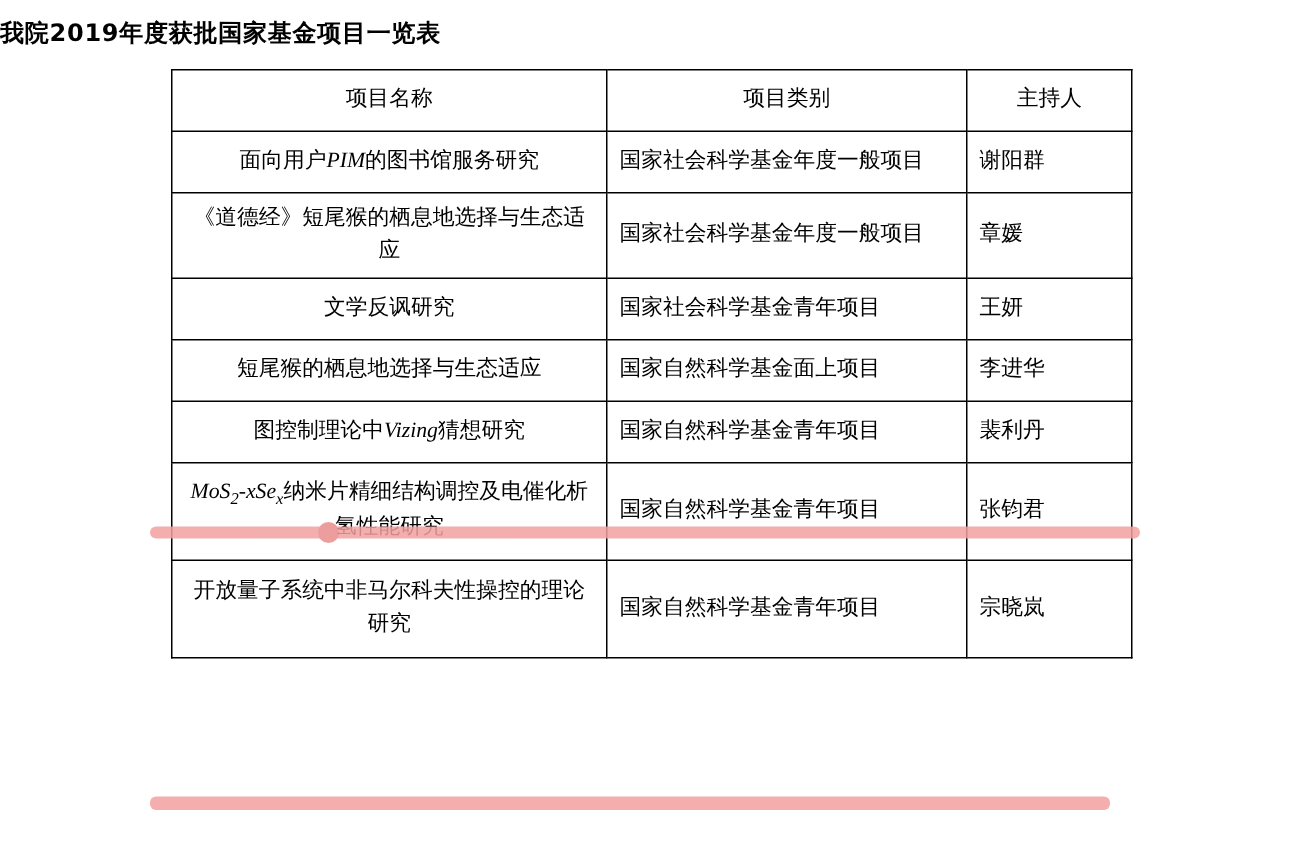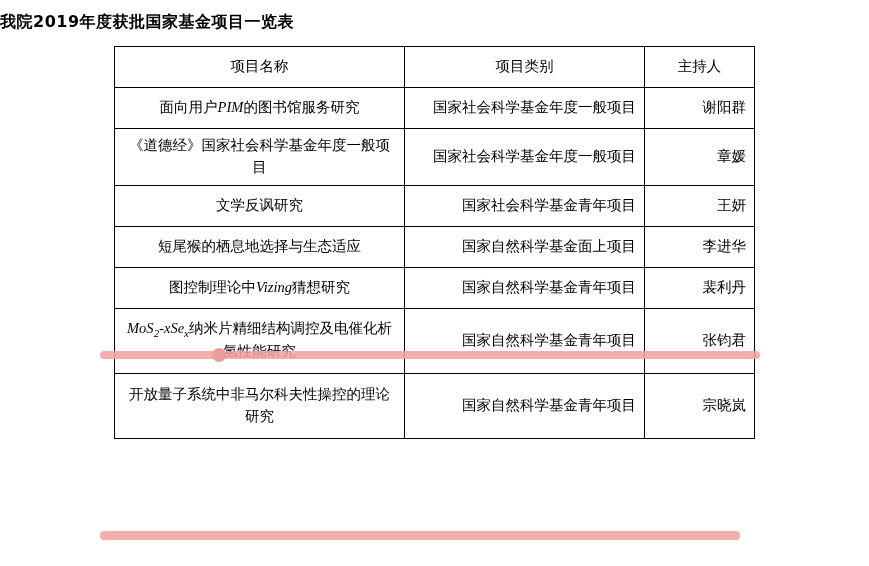--- a/index.html
+++ b/index.html
@@ -58,21 +58,21 @@
     text-align: center;
     font-weight: bold;
     height: 28px;
     font-size: 15px;
   }
   tbody td.cell-name {
     text-align: center;
   }
   tbody td.cell-type,
   tbody td.cell-owner {
-    text-align: right;
+    text-align: left;
   }
   tr.row-h1 td { height: 28px; }
   tr.row-h2 td { height: 52px; }
 
   .ital {
     font-style: italic;
     font-family: "Liberation Serif", serif;
   }
   .sub {
     font-size: 11px;
@@ -130,21 +130,21 @@
         <td>主持人</td>
       </tr>
     </thead>
     <tbody id="table-body">
         <tr class="row-h1">
           <td class="cell-name">面向用户<span class="ital">PIM</span>的图书馆服务研究</td>
           <td class="cell-type">国家社会科学基金年度一般项目</td>
           <td class="cell-owner">谢阳群</td>
         </tr>
         <tr class="row-h1">
-          <td class="cell-name">《道德经》国家社会科学基金年度一般项目</td>
+          <td class="cell-name">《道德经》短尾猴的栖息地选择与生态适应</td>
           <td class="cell-type">国家社会科学基金年度一般项目</td>
           <td class="cell-owner">章媛</td>
         </tr>
         <tr class="row-h1">
           <td class="cell-name">文学反讽研究</td>
           <td class="cell-type">国家社会科学基金青年项目</td>
           <td class="cell-owner">王妍</td>
         </tr>
         <tr class="row-h1">
           <td class="cell-name">短尾猴的栖息地选择与生态适应</td>

